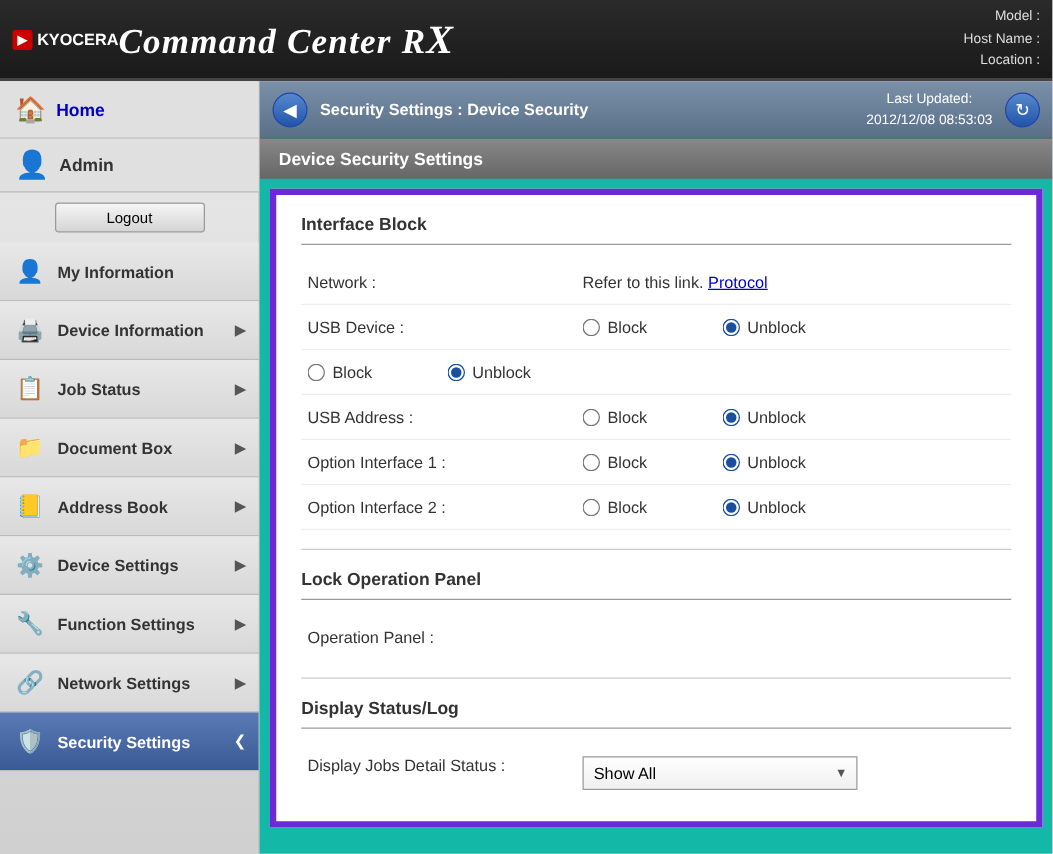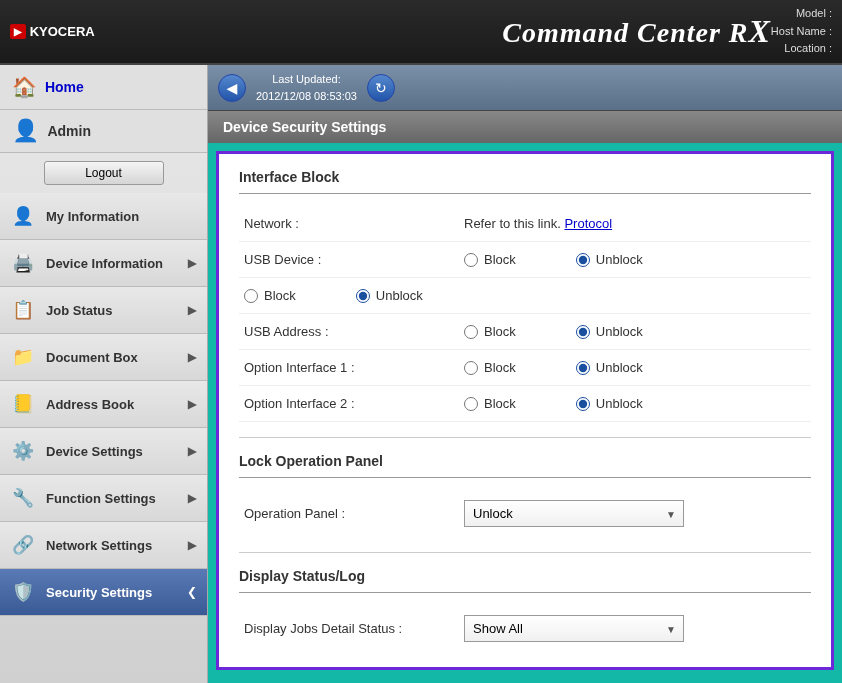--- a/index.html
+++ b/index.html
@@ -44,21 +44,21 @@
       border-radius: 2px;
     }
     .header-title {
       color: #ffffff;
       font-size: 28px;
       font-style: italic;
       font-weight: bold;
       letter-spacing: 1px;
       font-family: Georgia, serif;
       flex: 1;
-      text-align: right;
+      text-align: left;
     }
     .header-title span {
       font-size: 32px;
       font-weight: 900;
     }
     .header-info {
       color: #ddd;
       font-size: 11px;
       text-align: right;
       line-height: 1.6;
@@ -241,21 +241,21 @@
       color: #fff;
       padding: 8px 15px;
       font-size: 14px;
       font-weight: bold;
     }
 
     .content-box {
       background: #fff;
       margin: 8px;
       padding: 15px 20px;
-      border: 3px solid #6d28d9;
+      border: 5px solid #6d28d9;
     }
 
     .subsection-title {
       font-size: 14px;
       font-weight: bold;
       color: #333;
       padding-bottom: 8px;
       border-bottom: 1px solid #999;
       margin-bottom: 12px;
     }
@@ -303,21 +303,20 @@
       font-size: 13px;
     }
     .protocol-link {
       color: #0000cc;
       text-decoration: underline;
       cursor: pointer;
     }
 
     .dropdown-row {
       display: flex;
-      align-items: center;
       padding: 10px 5px;
     }
 
     .form-select {
       width: 220px;
       padding: 5px 8px;
       border: 1px solid #999;
       background: linear-gradient(to bottom, #fff, #f0f0f0);
       font-size: 13px;
       cursor: pointer;
@@ -456,20 +455,21 @@
           <span class="nav-item-label">Security Settings</span>
           <span class="nav-arrow">❮</span>
         </div>
       </div>
   </div>
 
   <div class="main">
 
     <div class="toolbar">
       <div class="back-btn">◀</div>
+      <div class="breadcrumb-text">Security Settings : Device Security</div>
       <div class="last-updated">
         <div>Last Updated:</div>
         <div>2012/12/08 08:53:03</div>
       </div>
       <div class="refresh-btn">↻</div>
     </div>
 
     <div class="content-area">
       <div class="section-header">Device Security Settings</div>
 
@@ -553,26 +553,20 @@
             </label>
           </div>
         </div>
 
         <hr class="section-divider">
 
         <div class="subsection-title">Lock Operation Panel</div>
 
         <div class="dropdown-row">
           <div class="form-label">Operation Panel :</div>
-          <div class="select-wrapper">
-            <select class="form-select">
-              <option value="Unlock">Unlock</option>
-              <option value="Lock">Lock</option>
-            </select>
-          </div>
         </div>
 
         <hr class="section-divider">
 
         <div class="subsection-title">Display Status/Log</div>
 
         <div class="dropdown-row">
           <div class="form-label">Display Jobs Detail Status :</div>
           <div class="select-wrapper">
             <select class="form-select">

